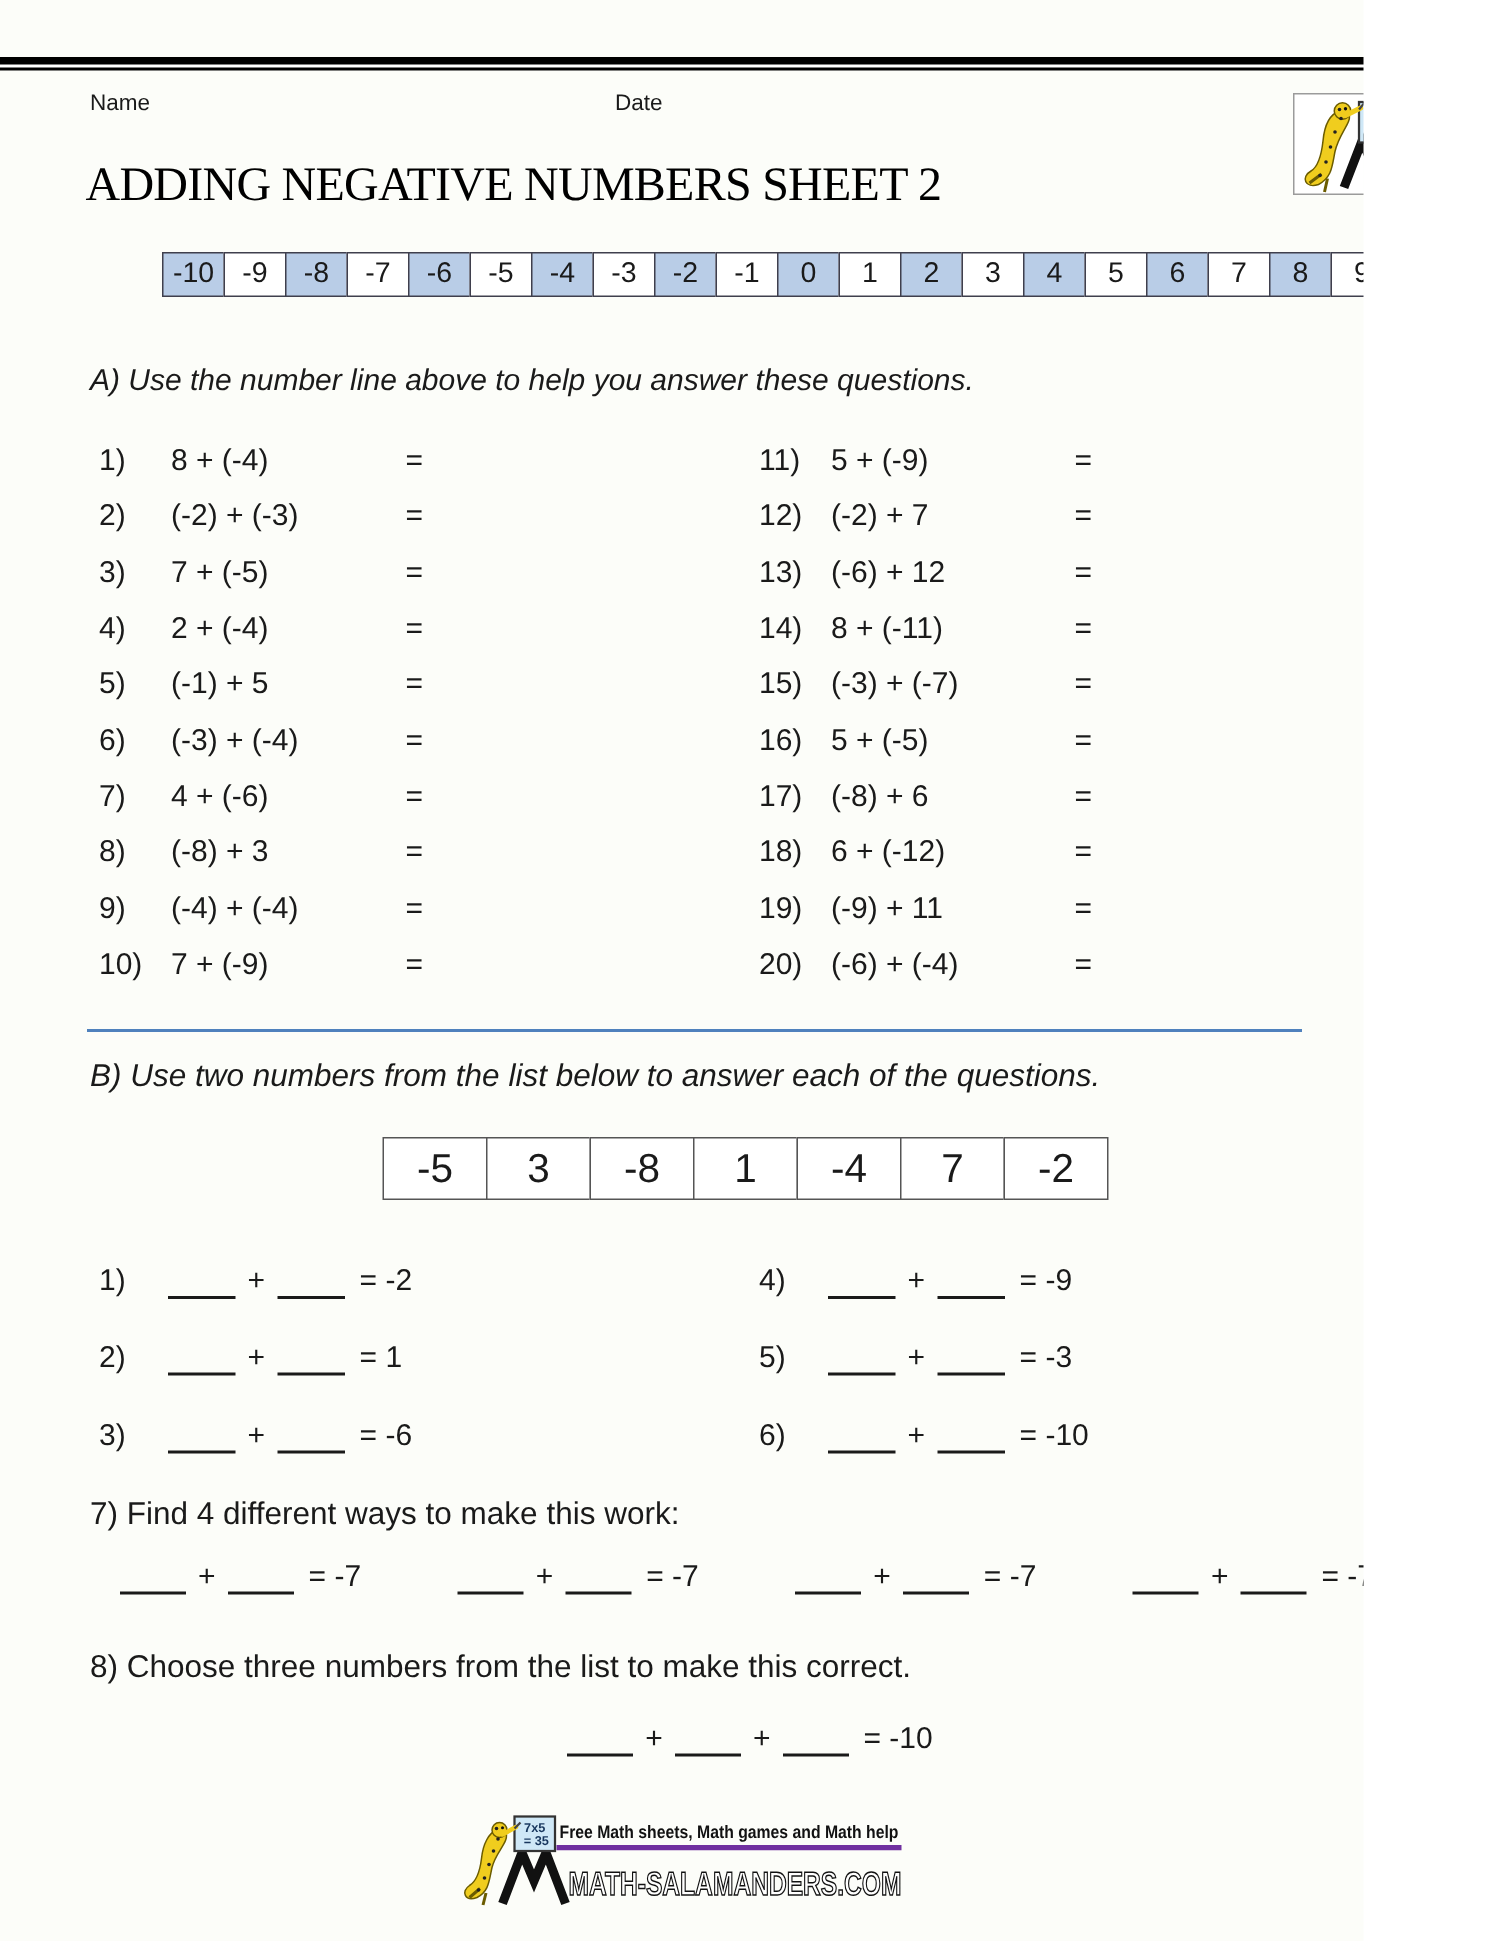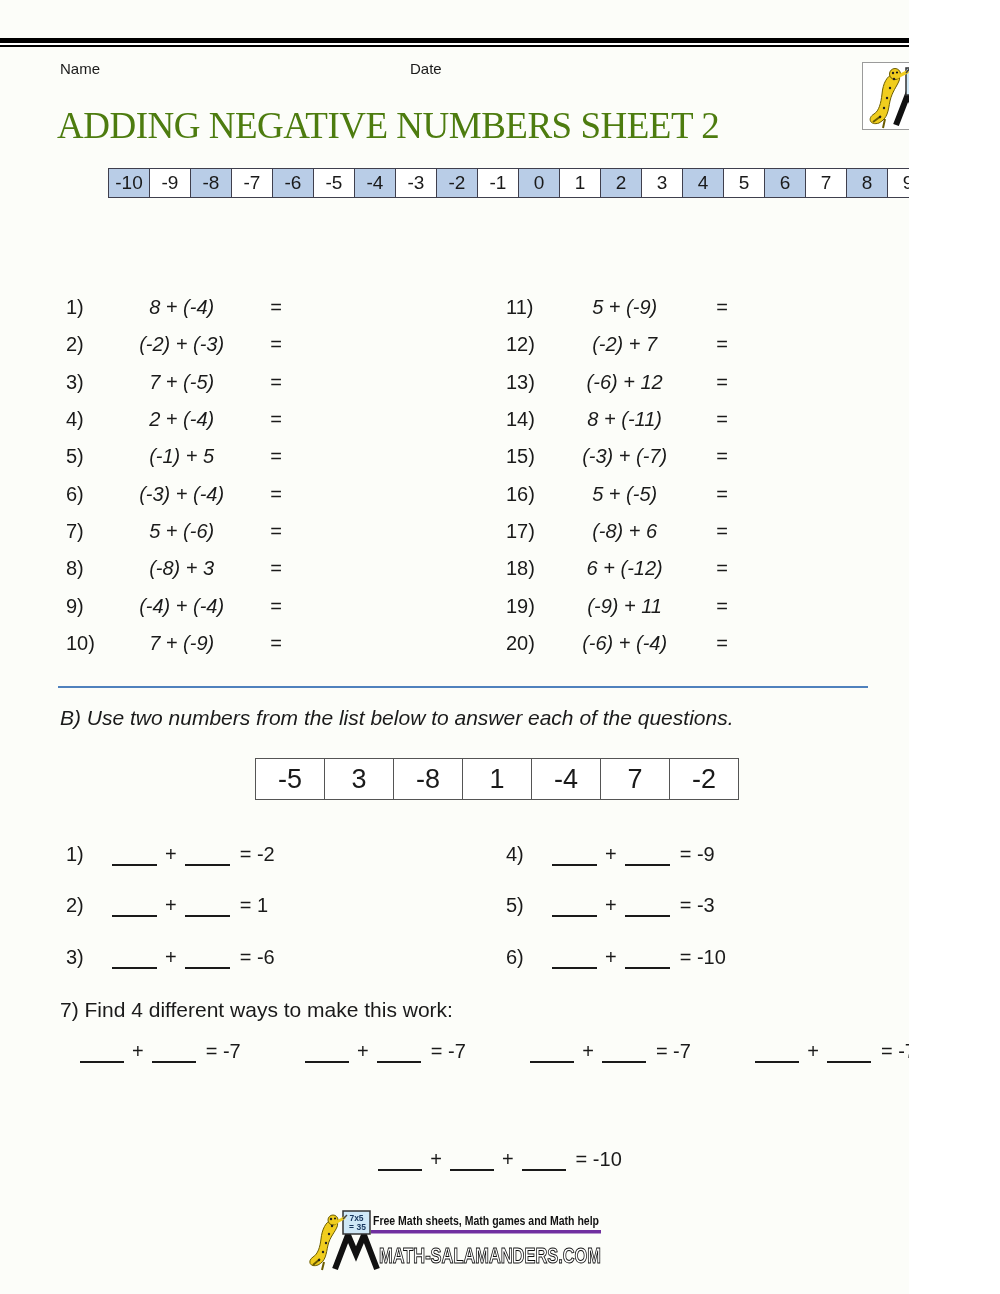--- a/index.html
+++ b/index.html
@@ -10,38 +10,38 @@
             border-top:5px solid #000; border-bottom:2px solid #000; background:#fff; }
 
   .name-label { position:absolute; top:60px; left:60px; font-size:15px; }
   .date-label { position:absolute; top:60px; left:410px; font-size:15px; }
 
   .corner-logo { position:absolute; top:62px; left:862px; width:83px; height:68px;
                  border:1px solid #9b9b9b; background:#fff; }
 
   .title { position:absolute; top:104px; left:57px; white-space:nowrap;
            font-family:"Liberation Serif","DejaVu Serif",serif; font-weight:normal;
-           font-size:37px; letter-spacing:-0.5px; color:#4d7c0f; }
+           font-size:32px; letter-spacing:-0.5px; color:#000000; }
 
   .numberline { position:absolute; top:168px; left:60px; display:flex;margin-left:48px; }
   .nl-cell { width:42px; height:30px; border:1px solid #3f3f4d; display:flex;
              align-items:center; justify-content:center; font-size:19px; background:#fff; }
   .nl-cell + .nl-cell { margin-left:-1px; }
   .numberline span.nl-cell:nth-of-type(odd) { background:#b9cde7; }
 
   .heading { position:absolute; left:60px; font-style:italic; white-space:nowrap; }
   .heading-a { top:243px; font-size:20px; }
   .heading-b { top:706px; font-size:21px; }
 
   .qcol { position:absolute; top:289px; width:216px; }
   .col-a-left { left:66px; }
   .col-a-right { left:506px; width:222px; }
   .qrow { height:37.3px; display:flex; align-items:center; font-size:20px; }
   .qrow .qnum { width:48px; }
-  .qrow .expr { flex:1; text-align:center;font-style:italic; }
+  .qrow .expr { flex:1; text-align:left; }
   .qrow .eq { margin-left:21px; }
 
   .divider { position:absolute; top:686px; left:58px; width:810px; height:2px; background:#4f81bd; }
 
   .blist { position:absolute; top:758px; left:255px; display:flex; }
   .bl-cell { width:70px; height:42px; border:1px solid #555; display:flex; align-items:center;
              justify-content:center; font-size:27px; background:#fff; }
   .bl-cell + .bl-cell { margin-left:-1px; }
 
   .bcol { position:absolute; top:826px; }
@@ -126,20 +126,21 @@
       <span class="nl-cell">3</span>
       <span class="nl-cell">4</span>
       <span class="nl-cell">5</span>
       <span class="nl-cell">6</span>
       <span class="nl-cell">7</span>
       <span class="nl-cell">8</span>
       <span class="nl-cell">9</span>
       <span class="nl-cell">10</span>
     </div>
 
+  <div class="heading heading-a">A) Use the number line above to help you answer these questions.</div>
 
   <div class="qcol col-a-left">
 
       <div class="qrow">
         <span class="qnum">1)</span>
         <span class="expr">8 + (-4)</span>
         <span class="eq">=</span>
       </div>
 
       <div class="qrow">
@@ -167,21 +168,21 @@
       </div>
 
       <div class="qrow">
         <span class="qnum">6)</span>
         <span class="expr">(-3) + (-4)</span>
         <span class="eq">=</span>
       </div>
 
       <div class="qrow">
         <span class="qnum">7)</span>
-        <span class="expr">5 + (-6)</span>
+        <span class="expr">4 + (-6)</span>
         <span class="eq">=</span>
       </div>
 
       <div class="qrow">
         <span class="qnum">8)</span>
         <span class="expr">(-8) + 3</span>
         <span class="eq">=</span>
       </div>
 
       <div class="qrow">
@@ -355,20 +356,21 @@
       </span>
 
       <span class="q7-group">
         <span class="blank"></span>
         <span class="plus">+</span>
         <span class="blank"></span>
         <span class="result">= -7</span>
       </span>
     </div>
 
+  <div class="prompt q8-text">8) Choose three numbers from the list to make this correct.</div>
 
   <div class="q8-row">
     <span class="blank"></span>
     <span class="plus">+</span>
     <span class="blank"></span>
     <span class="plus">+</span>
     <span class="blank"></span>
     <span class="result">= -10</span>
   </div>
 

